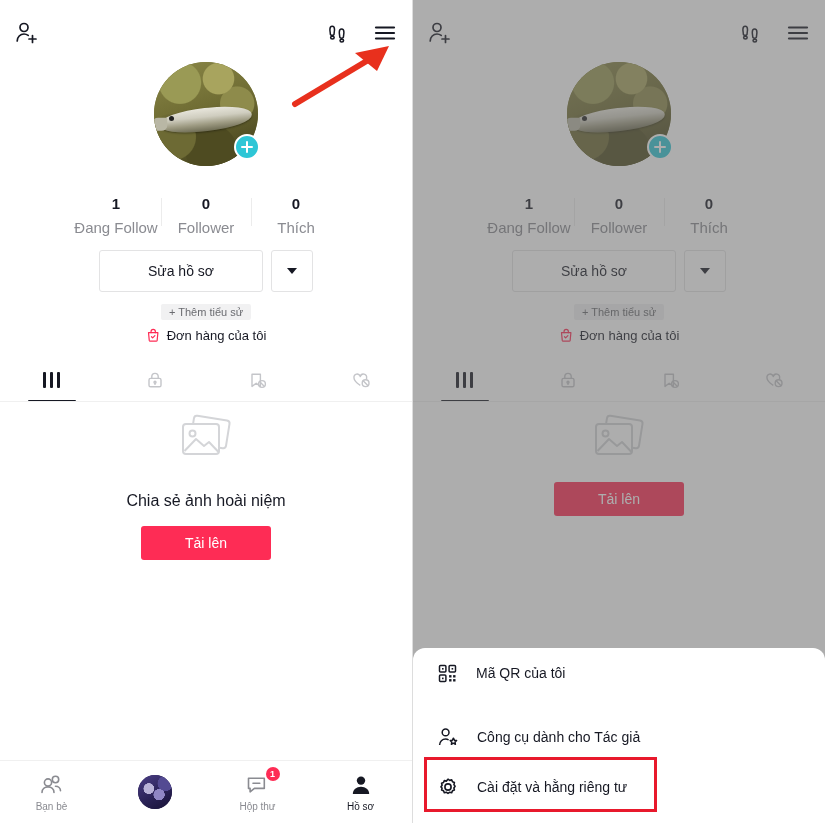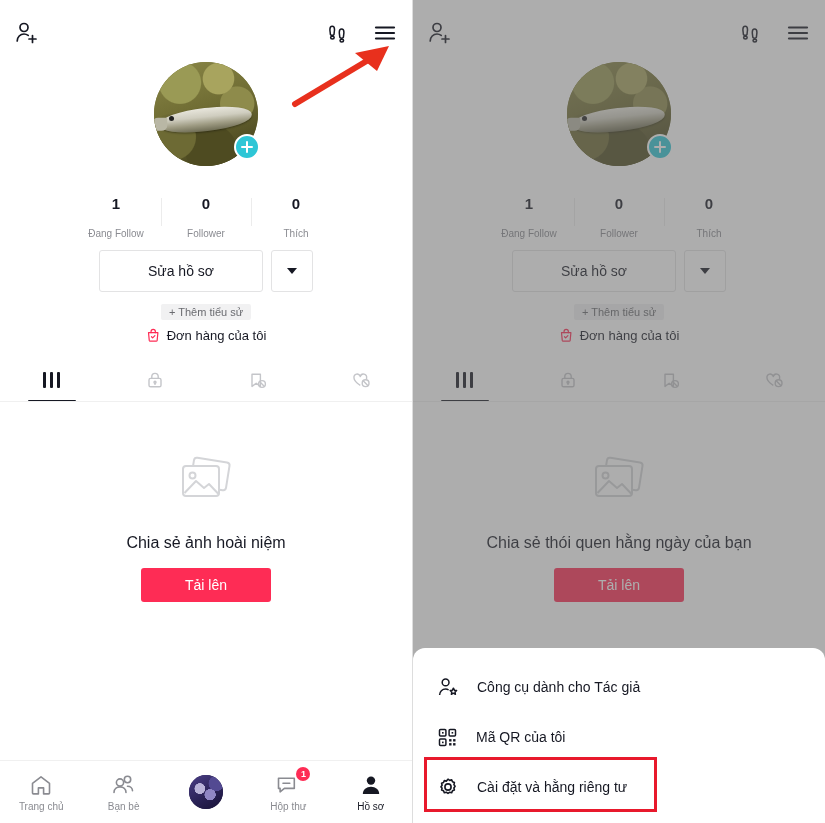--- a/index.html
+++ b/index.html
@@ -40,21 +40,21 @@
   .plus-badge{position:absolute;right:-2px;bottom:6px;width:26px;height:26px;border-radius:50%;
      background:#2ec6d6;display:flex;align-items:center;justify-content:center;border:2px solid #fff;box-sizing:border-box;}
   .plus-badge:before{content:"";position:absolute;width:12px;height:2px;background:#fff;border-radius:1px;}
   .plus-badge:after{content:"";position:absolute;width:2px;height:12px;background:#fff;border-radius:1px;}
 
   
   .stats{position:absolute;top:194px;left:0;right:0;display:flex;justify-content:center;}
   .stat{width:90px;text-align:center;position:relative;}
   .stat + .stat:before{content:"";position:absolute;left:0;top:4px;height:28px;width:1px;background:#ececec;}
   .stat .num{font-size:15px;font-weight:bold;color:#161823;line-height:20px;}
-  .stat .lbl{font-size:10px;color:#8a8b91;line-height:18px;margin-top:11px;}
+  .stat .lbl{font-size:15px;color:#8a8b91;line-height:18px;margin-top:5px;}
 
   
   .actions{position:absolute;top:250px;left:0;right:0;display:flex;justify-content:center;gap:8px;}
   .btn-edit{width:162px;height:40px;border:1px solid #e3e3e4;border-radius:3px;background:#fff;
      display:flex;align-items:center;justify-content:center;font-size:14px;color:#161823;}
   .btn-caret{width:40px;height:40px;border:1px solid #e3e3e4;border-radius:3px;background:#fff;
      display:flex;align-items:center;justify-content:center;}
   .caret{width:0;height:0;border-left:5px solid transparent;border-right:5px solid transparent;border-top:6px solid #161823;}
 
   .bio-chip{position:absolute;top:304px;left:50%;transform:translateX(-50%);
@@ -65,21 +65,21 @@
   
   .tabs{position:absolute;top:358px;left:0;right:0;height:44px;display:flex;}
   .tab{flex:1;display:flex;align-items:center;justify-content:center;position:relative;}
   .tab .underline{position:absolute;bottom:0;left:50%;transform:translateX(-50%);
      width:48px;height:2.5px;background:#161823;border-radius:2px;}
   .tabs-sep{position:absolute;top:401px;left:0;right:0;height:1px;background:#f0f0f0;}
   .grid-icon{display:flex;gap:4px;align-items:flex-end;}
   .grid-icon i{display:block;width:3px;height:16px;background:#161823;border-radius:1px;}
 
   
-  .empty{position:absolute;top:454px;left:0;right:0;display:flex;flex-direction:column;align-items:center;}
+  .empty{position:absolute;top:412px;left:0;right:0;display:flex;flex-direction:column;align-items:center;}
   .empty .emptytext{margin-top:22px;font-size:16px;color:#161823;text-align:center;line-height:22px;max-width:270px;}
   .btn-upload{margin-top:14px;background:#fe2c55;color:#fff;border-radius:3px;
      padding:9px 44px;font-size:14px;display:inline-block;}
 
   
   .bottomnav{position:absolute;left:0;right:0;bottom:0;height:62px;background:#fff;
      border-top:1px solid #f0f0f0;display:flex;align-items:center;}
   .navitem{flex:1;display:flex;flex-direction:column;align-items:center;gap:3px;position:relative;}
   .navitem .nlbl{font-size:10px;color:#8a8b91;}
   .navitem.active .nlbl{color:#161823;font-weight:normal;}
@@ -244,28 +244,20 @@
           <path d="M9.5 39 L21 27 L29 34 L34 30 L43.5 40"></path>
         </svg>
       </span>
       <div class="emptytext">Chia sẻ ảnh hoài niệm</div>
       <div class="btn-upload">Tải lên</div>
     </div>
 
     <div class="bottomnav">
       <div class="navitem">
         <span class="navicon">
-          <svg width="24" height="24" viewBox="0 0 24 24" fill="none" stroke="#8a8b91" stroke-width="1.6" stroke-linejoin="round">
-            <path d="M3.5 10.4 12 3.8l8.5 6.6V20a.9.9 0 0 1-.9.9h-5v-6h-5.2v6h-5a.9.9 0 0 1-.9-.9z"></path>
-          </svg>
-        </span>
-        <span class="nlbl">Trang chủ</span>
-      </div>
-      <div class="navitem">
-        <span class="navicon">
           <svg width="26" height="24" viewBox="0 0 26 24" fill="none" stroke="#8a8b91" stroke-width="1.6" stroke-linecap="round" stroke-linejoin="round">
             <circle cx="16.5" cy="6.5" r="3.2"></circle>
             <circle cx="9" cy="9.5" r="3.6"></circle>
             <path d="M3 19.5c0-3.4 2.7-5.6 6-5.6s6 2.2 6 5.6"></path>
             <path d="M16.5 13.2c2.8 0 5 1.9 5 4.6"></path>
           </svg>
         </span>
         <span class="nlbl">Bạn bè</span>
       </div>
       <div class="navitem">
@@ -409,56 +401,55 @@
 
     <div class="empty">
       <span class="ic">
         <svg width="62" height="56" viewBox="0 0 62 56" fill="none" stroke="#d4d5d8" stroke-width="2" stroke-linejoin="round">
           <rect x="17" y="6" width="36" height="28" rx="3" transform="rotate(9 35 20)"></rect>
           <rect x="8" y="12" width="36" height="30" rx="3" fill="#ffffff"></rect>
           <circle cx="17.5" cy="21.5" r="3"></circle>
           <path d="M9.5 39 L21 27 L29 34 L34 30 L43.5 40"></path>
         </svg>
       </span>
-      <div class="emptytext">Chia sẻ thói quen hằng ngày của bạn</div>
       <div class="btn-upload">Tải lên</div>
     </div>
 
     <div class="dim"></div>
 
     <div class="sheet">
-      <div class="sheet-item first">
-        <span class="ic">
-          <svg width="22" height="22" viewBox="0 0 22 22" fill="none" stroke="#161823" stroke-width="1.5" stroke-linejoin="round">
-            <circle cx="8.6" cy="6.4" r="3.4"></circle>
-            <path d="M2.6 19c0-3.5 2.7-5.9 6-5.9 1.1 0 2.1.3 3 .8"></path>
-            <path d="M16.4 12.2l1 2 2.2.3-1.6 1.6.4 2.2-2-1.1-2 1.1.4-2.2-1.6-1.6 2.2-.3z"></path>
-          </svg>
-        </span>
-        <span class="slbl">Công cụ dành cho Tác giả</span>
-      </div>
-
       <div class="sheet-item">
         <span class="ic">
           <svg width="21" height="21" viewBox="0 0 21 21" fill="none" stroke="#161823" stroke-width="1.5">
             <rect x="2.5" y="2.5" width="6.4" height="6.4" rx="1"></rect>
             <rect x="12.1" y="2.5" width="6.4" height="6.4" rx="1"></rect>
             <rect x="2.5" y="12.1" width="6.4" height="6.4" rx="1"></rect>
             <rect x="5" y="5" width="1.6" height="1.6" fill="#161823" stroke="none"></rect>
             <rect x="14.6" y="5" width="1.6" height="1.6" fill="#161823" stroke="none"></rect>
             <rect x="5" y="14.6" width="1.6" height="1.6" fill="#161823" stroke="none"></rect>
             <rect x="12.1" y="12.1" width="2.4" height="2.4" fill="#161823" stroke="none"></rect>
             <rect x="16.1" y="16.1" width="2.4" height="2.4" fill="#161823" stroke="none"></rect>
             <rect x="16.1" y="12.1" width="2.4" height="2.4" fill="#161823" stroke="none"></rect>
             <rect x="12.1" y="16.1" width="2.4" height="2.4" fill="#161823" stroke="none"></rect>
           </svg>
         </span>
         <span class="slbl">Mã QR của tôi</span>
       </div>
 
+      <div class="sheet-item first">
+        <span class="ic">
+          <svg width="22" height="22" viewBox="0 0 22 22" fill="none" stroke="#161823" stroke-width="1.5" stroke-linejoin="round">
+            <circle cx="8.6" cy="6.4" r="3.4"></circle>
+            <path d="M2.6 19c0-3.5 2.7-5.9 6-5.9 1.1 0 2.1.3 3 .8"></path>
+            <path d="M16.4 12.2l1 2 2.2.3-1.6 1.6.4 2.2-2-1.1-2 1.1.4-2.2-1.6-1.6 2.2-.3z"></path>
+          </svg>
+        </span>
+        <span class="slbl">Công cụ dành cho Tác giả</span>
+      </div>
+
       <div class="sheet-item">
         <span class="ic">
           <svg width="22" height="22" viewBox="0 0 22 22" fill="none" stroke="#161823" stroke-width="1.6" stroke-linejoin="round">
             <path d="M11 3.2l1.7 1.2 2-.5.8 1.9 1.9.8-.5 2 1.2 1.7-1.2 1.7.5 2-1.9.8-.8 1.9-2-.5-1.7 1.2-1.7-1.2-2 .5-.8-1.9-1.9-.8.5-2L3.9 11l1.2-1.7-.5-2 1.9-.8.8-1.9 2 .5z"></path>
             <circle cx="11" cy="11" r="3.1" fill="#ffffff"></circle>
           </svg>
         </span>
         <span class="slbl">Cài đặt và hằng riêng tư</span>
       </div>
 

